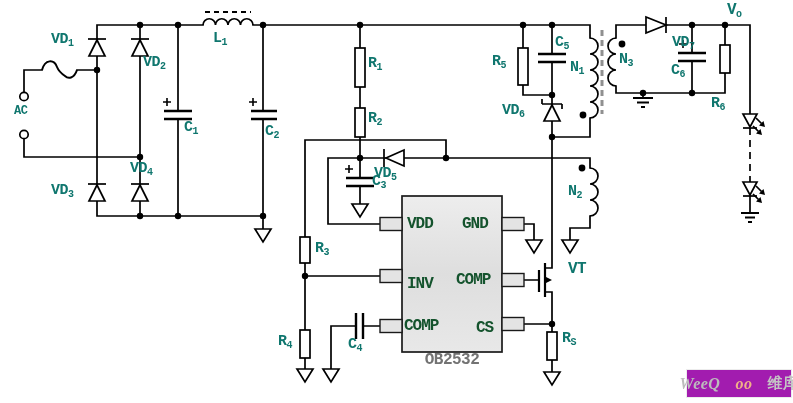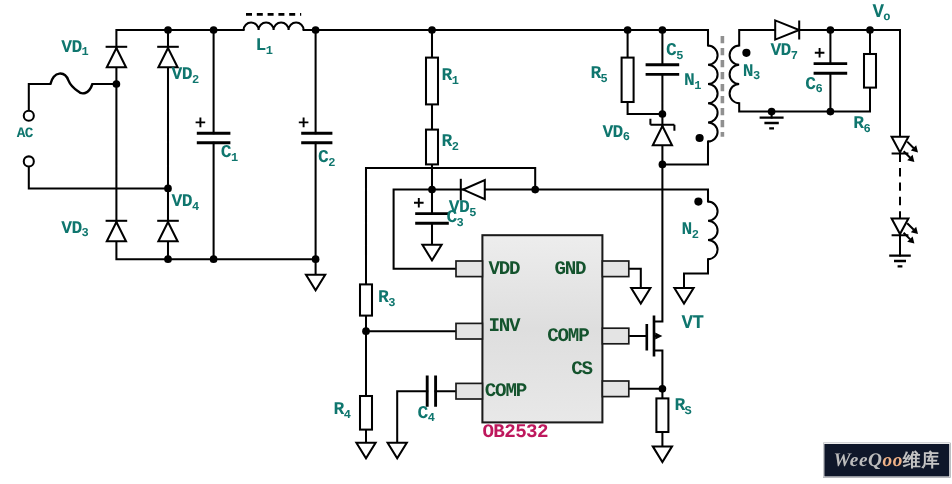--- a/index.html
+++ b/index.html
@@ -11,29 +11,29 @@
   .lbl{
     position:absolute;font:700 15px "Liberation Mono","DejaVu Sans Mono",monospace;
     color:#0f766e;white-space:nowrap;letter-spacing:-0.5px;line-height:1;
   }
   .lbl sub{font-size:10px;line-height:1;vertical-align:-3px;}
   .pin{
     position:absolute;font:700 16px "Liberation Mono","DejaVu Sans Mono",monospace;
     color:#14532d;white-space:nowrap;letter-spacing:-1px;line-height:1;
   }
   .ic-part{
-    position:absolute;left:402px;top:351px;width:100px;text-align:left;
-    font:700 16px "Liberation Mono","DejaVu Sans Mono",monospace;color:#be185d;letter-spacing:-0.5px;
+    position:absolute;left:402px;top:351px;width:100px;text-align:center;
+    font:700 16px "Liberation Mono","DejaVu Sans Mono",monospace;color:#737373;letter-spacing:-0.5px;
   }
   #watermark{
     position:absolute;left:686px;top:369px;width:104px;height:27px;
-    border:1px solid #ececec;background:#0f172a;
+    border:1px solid #ececec;background:#a21caf;
     display:flex;align-items:center;justify-content:center;
     font:italic 700 16px "Liberation Serif","DejaVu Serif",serif;
-    color:#bcbcbc;letter-spacing:0.5px;white-space:nowrap;
+    color:#bcbcbc;letter-spacing:0.5px;white-space:nowrap;gap:15px;
   }
   #watermark .wm-oo{color:#f0b287;}
   #watermark .wm-cjk{font-style:normal;font-size:15px;color:#c4c4c4;}
 </style>
 </head>
 <body>
 
 <div id="stage">
 
 <svg id="schematic-svg" width="793" height="403" viewBox="0 0 793 403">
@@ -230,50 +230,50 @@
     <circle cx="692" cy="25" r="3.2"></circle>
         <circle cx="692" cy="93" r="3.2"></circle>
     <circle cx="725" cy="25" r="3.2"></circle>
   </g>
 </svg>
 
 <span class="lbl" style="left:14px;top:105px;font-size:12px"><span>AC</span></span>
 <span class="lbl" style="left:51px;top:32px"><span>VD</span><sub>1</sub></span>
 <span class="lbl" style="left:143px;top:55px"><span>VD</span><sub>2</sub></span>
 <span class="lbl" style="left:51px;top:183px"><span>VD</span><sub>3</sub></span>
-<span class="lbl" style="left:143px;top:161px"><span>VD</span><sub>4</sub></span>
+<span class="lbl" style="left:130px;top:161px"><span>VD</span><sub>4</sub></span>
 <span class="lbl" style="left:184px;top:120px"><span>C</span><sub>1</sub></span>
 <span class="lbl" style="left:265px;top:124px"><span>C</span><sub>2</sub></span>
 <span class="lbl" style="left:213px;top:31px"><span>L</span><sub>1</sub></span>
 <span class="lbl" style="left:368px;top:56px"><span>R</span><sub>1</sub></span>
 <span class="lbl" style="left:368px;top:111px"><span>R</span><sub>2</sub></span>
 <span class="lbl" style="left:372px;top:174px"><span>C</span><sub>3</sub></span>
 <span class="lbl" style="left:373px;top:166px;left:374px"><span>VD</span><sub>5</sub></span>
 <span class="lbl" style="left:315px;top:241px"><span>R</span><sub>3</sub></span>
 <span class="lbl" style="left:278px;top:334px"><span>R</span><sub>4</sub></span>
 <span class="lbl" style="left:348px;top:337px"><span>C</span><sub>4</sub></span>
 <span class="lbl" style="left:492px;top:54px"><span>R</span><sub>5</sub></span>
 <span class="lbl" style="left:555px;top:35px"><span>C</span><sub>5</sub></span>
 <span class="lbl" style="left:502px;top:103px"><span>VD</span><sub>6</sub></span>
 <span class="lbl" style="left:570px;top:60px"><span>N</span><sub>1</sub></span>
 <span class="lbl" style="left:568px;top:184px"><span>N</span><sub>2</sub></span>
 <span class="lbl" style="left:619px;top:52px"><span>N</span><sub>3</sub></span>
-<span class="lbl" style="left:642px;top:35px"><span>VD</span><sub>7</sub></span>
+<span class="lbl" style="left:672px;top:35px"><span>VD</span><sub>7</sub></span>
 <span class="lbl" style="left:671px;top:63px"><span>C</span><sub>6</sub></span>
 <span class="lbl" style="left:711px;top:96px"><span>R</span><sub>6</sub></span>
 <span class="lbl" style="left:727px;top:2px;font-size:16px"><span>V</span><sub>o</sub></span>
 <span class="lbl" style="left:568px;top:261px;font-size:16px"><span>VT</span></span>
 <span class="lbl" style="left:562px;top:331px"><span>R</span><sub>S</sub></span>
 
 <span class="pin" style="left:407px;top:216px">VDD</span>
 <span class="pin" style="left:462px;top:216px">GND</span>
-<span class="pin" style="left:407px;top:264px">INV</span>
+<span class="pin" style="left:407px;top:276px">INV</span>
 <span class="pin" style="left:456px;top:272px">COMP</span>
 <span class="pin" style="left:404px;top:318px">COMP</span>
-<span class="pin" style="left:476px;top:300px">CS</span>
+<span class="pin" style="left:476px;top:320px">CS</span>
 <span class="ic-part">OB2532</span>
 
 <div id="watermark">
       <span>WeeQ</span>
       <span class="wm-oo">oo</span>
       <span class="wm-cjk">维库</span>
     </div>
 
 </div>
 

